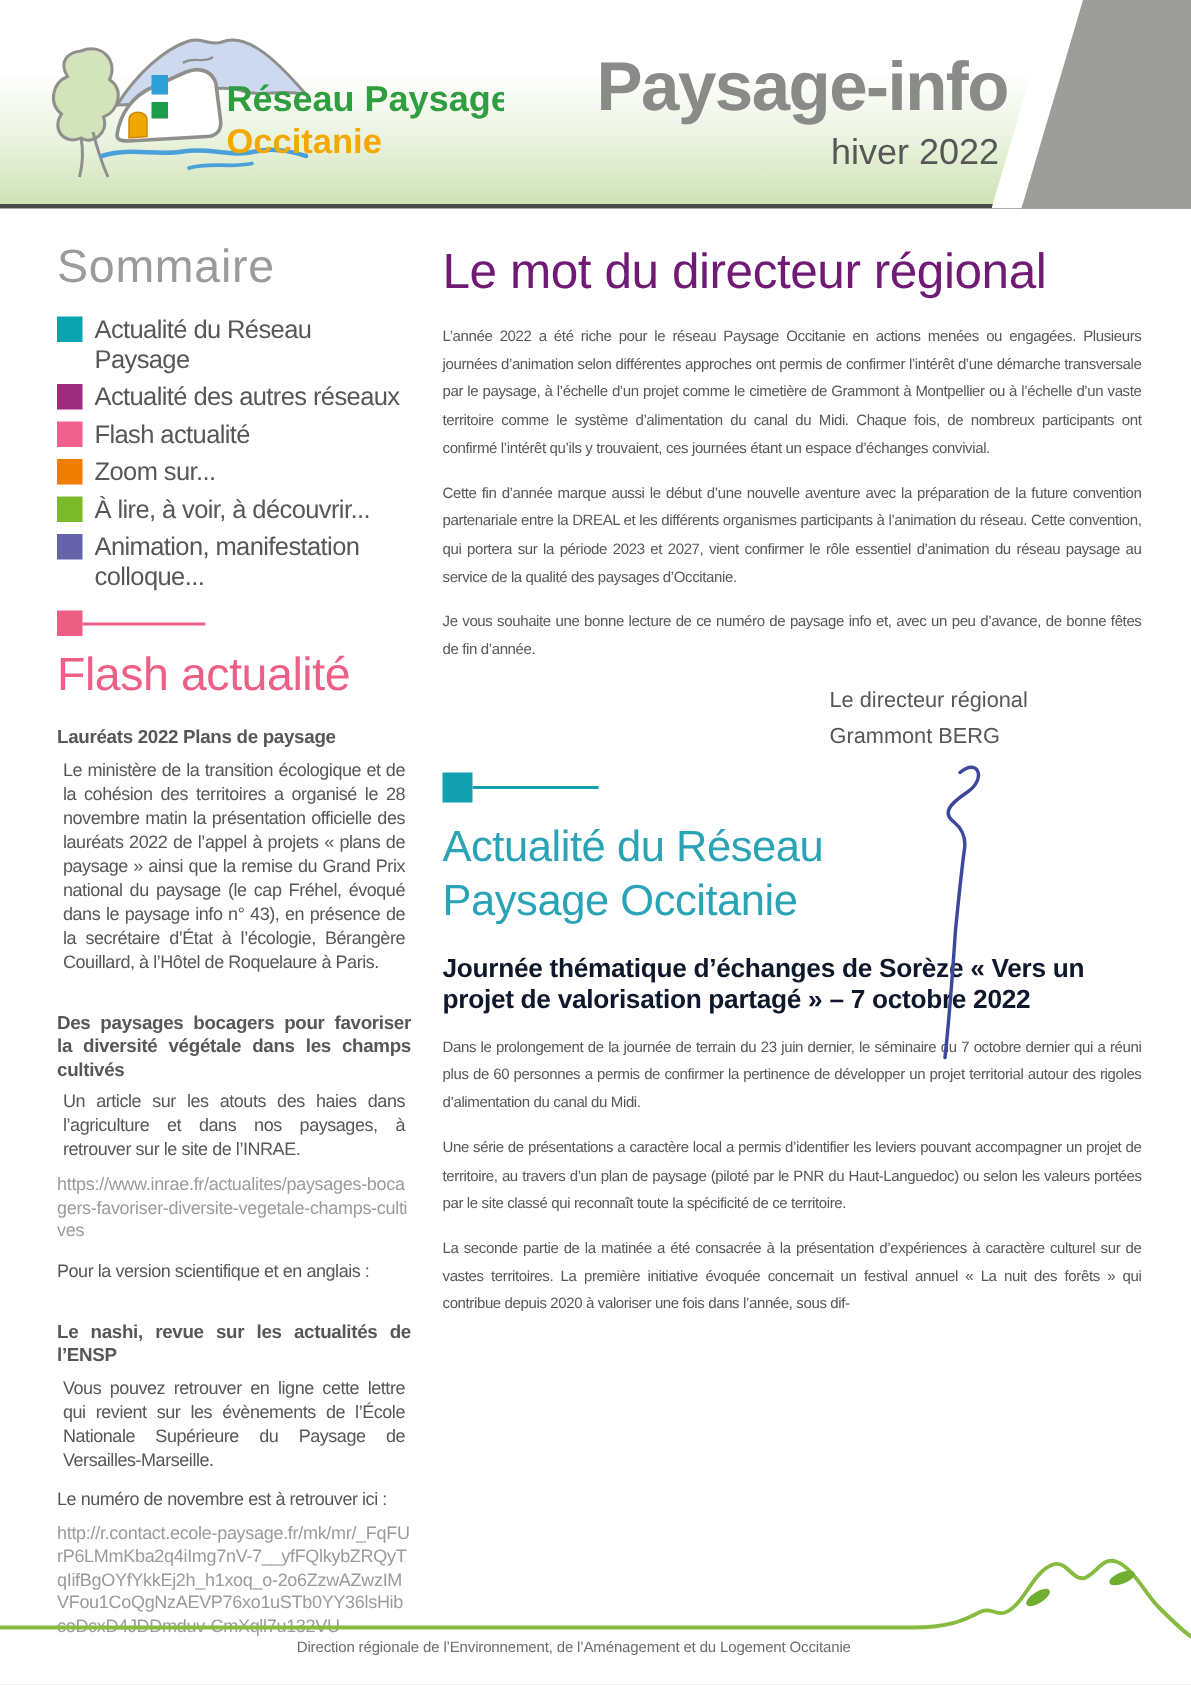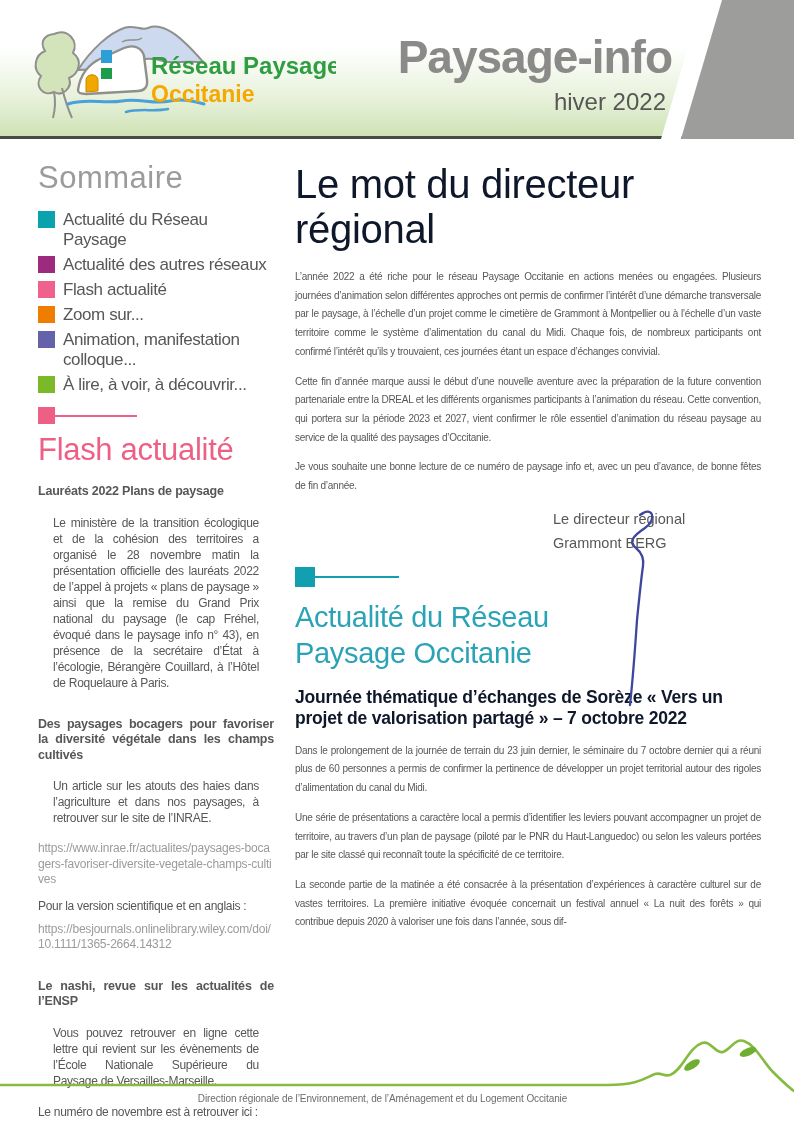--- a/index.html
+++ b/index.html
@@ -31,29 +31,29 @@
   .divider-row{display:flex;align-items:center;margin:12px 0 0 0;}
   .divider-square{width:17px;height:17px;background:#ee5f86;flex:none;}
   .divider-line{width:82px;height:2px;background:#ee5f86;}
   .divider-row.teal .divider-square{width:20px;height:20px;background:#12a0b0;}
   .divider-row.teal .divider-line{width:84px;background:#12a0b0;}
   .flash-title{margin:8px 0 16px 0;font-size:31px;font-weight:400;color:#ee5f86;letter-spacing:-0.3px;}
   .flash-article{margin-top:12px;}
   .flash-article + .flash-article{margin-top:26px;}
   .art-title{margin:0 0 5px 0;font-size:12.5px;font-weight:bold;line-height:15.5px;
              letter-spacing:-0.2px;text-align:justify;}
-  .art-body{margin:15px;font-size:12px;line-height:16px;letter-spacing:-0.3px;text-align:justify;}
+  .art-body{margin:4px;font-size:12px;line-height:16px;letter-spacing:-0.3px;text-align:justify;}
   .art-note{margin:10px 0 0 0;font-size:12px;line-height:16px;letter-spacing:-0.3px;}
   .art-link{display:block;margin:8px 0 0 0;font-size:12px;line-height:15.5px;color:#9b9b9a;
             text-decoration:none;word-break:break-all;letter-spacing:-0.2px;}
   .gap-lg{margin-top:44px;}
 
   
   .right-col{position:absolute;left:295px;top:162px;width:478px;color:#575756;}
-  .main-heading{margin:0 0 16px 0;font-size:40px;font-weight:400;color:#0f172a;letter-spacing:-0.3px;}
+  .main-heading{margin:0 0 16px 0;font-size:33px;font-weight:400;color:#701a75;letter-spacing:-0.3px;}
   .body-par{margin:0 12px 11px 0;font-size:10px;line-height:18.7px;letter-spacing:-0.25px;
             text-align:justify;}
   .sign-block{margin:10px 0 0 258px;font-size:14.5px;line-height:24px;}
   .section-heading{margin:12px 0 0 0;font-size:29px;line-height:36px;font-weight:400;
                    color:#2ba3b6;letter-spacing:-0.3px;}
   .sub-heading{margin:16px 0 12px 0;font-size:17.5px;line-height:21.5px;font-weight:bold;
                color:#0f172a;letter-spacing:-0.2px;}
 
   
   .signature-svg{position:absolute;left:600px;top:505px;pointer-events:none;}
@@ -107,47 +107,46 @@
       </li>
       <li class="toc-item">
         <span class="toc-square" style="background-color: rgb(240, 97, 141);"></span>
         <span class="toc-label">Flash actualité</span>
       </li>
       <li class="toc-item">
         <span class="toc-square" style="background-color: rgb(238, 125, 0);"></span>
         <span class="toc-label">Zoom sur...</span>
       </li>
       <li class="toc-item">
+        <span class="toc-square" style="background-color: rgb(124, 185, 40);"></span>
+        <span class="toc-label">À lire, à voir, à découvrir...</span>
+      </li>
+      <li class="toc-item">
         <span class="toc-square" style="background-color: rgb(101, 98, 169);"></span>
         <span class="toc-label">Animation, manifestation colloque...</span>
-      </li>
-      <li class="toc-item">
-        <span class="toc-square" style="background-color: rgb(124, 185, 40);"></span>
-        <span class="toc-label">À lire, à voir, à découvrir...</span>
       </li>
     </ul>
 
     <div class="divider-row">
       <span class="divider-square"></span>
       <span class="divider-line"></span>
     </div>
 
     <h2 class="flash-title">Flash actualité</h2>
 
     <article class="flash-article">
       <h3 class="art-title">Lauréats 2022 Plans de paysage</h3>
       <p class="art-body">Le ministère de la transition écologique et de la cohésion des territoires a organisé le 28 novembre matin la présentation officielle des lauréats 2022 de l’appel à projets « plans de paysage » ainsi que la remise du Grand Prix national du paysage (le cap Fréhel, évoqué dans le paysage info n° 43), en présence de la secrétaire d’État à l’écologie, Bérangère Couillard, à l’Hôtel de Roquelaure à Paris.</p>
     </article>
 
     <article class="flash-article gap-lg">
       <h3 class="art-title">Des paysages bocagers pour favoriser la diversité végétale dans les champs cultivés</h3>
       <p class="art-body">Un article sur les atouts des haies dans l’agriculture et dans nos paysages, à retrouver sur le site de l’INRAE.</p>
       <a href="#" class="art-link">https://www.inrae.fr/actualites/paysages-bocagers-favoriser-diversite-vegetale-champs-cultives</a>
       <p class="art-note">Pour la version scientifique et en anglais :</p>
-      <a href="#" class="art-link">https://besjournals.onlinelibrary.wiley.com/doi/10.1111/1365-2664.14312</a>
     </article>
 
     <article class="flash-article gap-lg">
       <h3 class="art-title">Le nashi, revue sur les actualités de l’ENSP</h3>
       <p class="art-body">Vous pouvez retrouver en ligne cette lettre qui revient sur les évènements de l’École Nationale Supérieure du Paysage de Versailles-Marseille.</p>
       <p class="art-note">Le numéro de novembre est à retrouver ici :</p>
       <a href="#" class="art-link">http://r.contact.ecole-paysage.fr/mk/mr/_FqFUrP6LMmKba2q4iImg7nV-7__yfFQlkybZRQyTqIifBgOYfYkkEj2h_h1xoq_o-2o6ZzwAZwzIMVFou1CoQgNzAEVP76xo1uSTb0YY36lsHibcoDcxD4JDDmduv-CmXqll7u132VU</a>
     </article>
   </aside>
 

